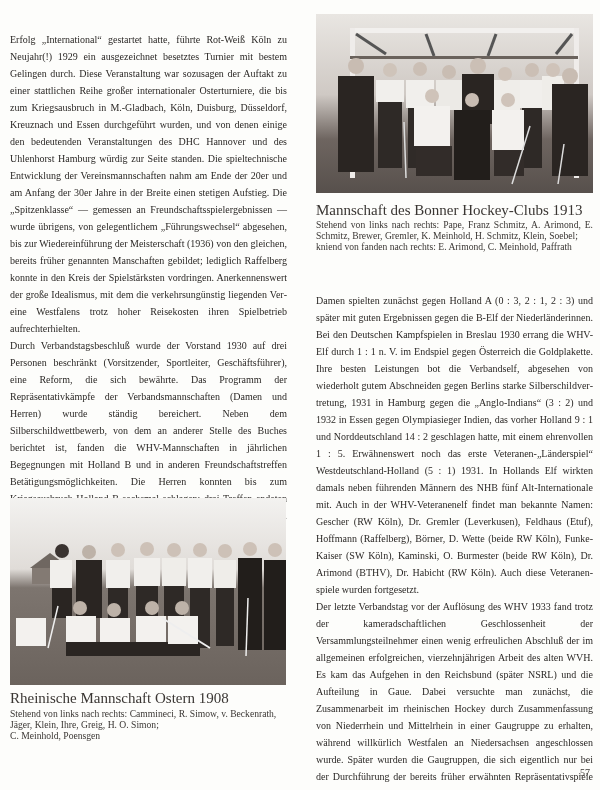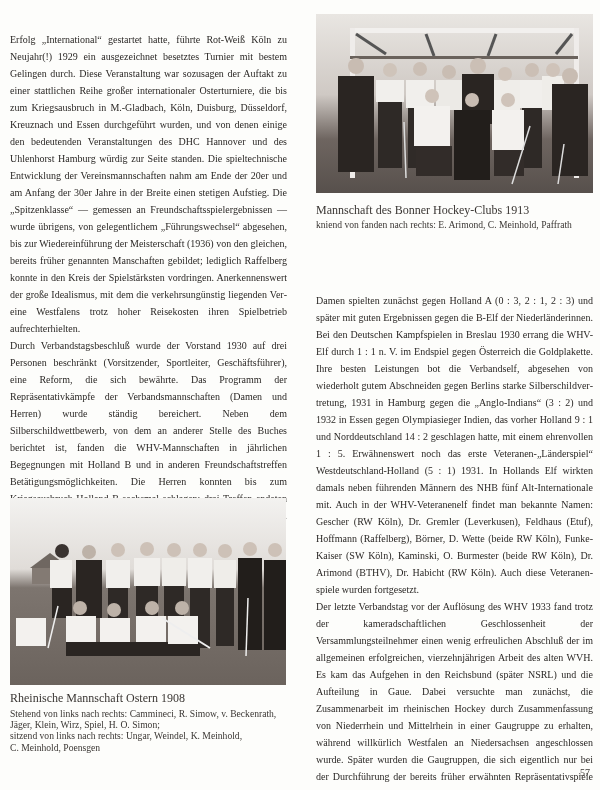--- a/index.html
+++ b/index.html
@@ -28,21 +28,21 @@
     overflow: hidden;
     background: #8a807a;
   }
   #photo-bonn { left: 316px; top: 14px; width: 277px; height: 179px; }
   #photo-rhein { left: 10px; top: 498px; width: 276px; height: 187px; }
   .photo svg { display: block; width: 100%; height: 100%; }
 
   .caption-title {
     position: absolute;
     font-family: "Liberation Serif", "DejaVu Serif", serif;
-    font-size: 12px;
+    font-size: 15px;
     line-height: 11px;
     color: #3a3633;
   }
   .caption-body {
     position: absolute;
     font-family: "Liberation Serif", "DejaVu Serif", serif;
     font-size: 9.6px;
     line-height: 11.2px;
     color: #3a3633;
     text-align: justify;
@@ -117,20 +117,21 @@
     </g>
 
     <line x1="88" y1="108" x2="90" y2="164" stroke="#ddd" stroke-width="1.5"></line>
     <line x1="214" y1="112" x2="196" y2="170" stroke="#ddd" stroke-width="1.5"></line>
     <line x1="248" y1="130" x2="242" y2="170" stroke="#ddd" stroke-width="1.5"></line>
   </svg>
 </div>
 
 <div class="caption-title" id="bonn-caption-title">Mannschaft des Bonner Hockey-Clubs 1913</div>
 <div class="caption-body" id="bonn-caption-body">
+  <span>Stehend von links nach rechts: Pape, Franz Schmitz, A. Arimond, E. Schmitz, Brewer, Gremler, K. Meinhold, H. Schmitz, Klein, Soebel;</span>
   <span>kniend von fanden nach rechts: E. Arimond, C. Meinhold, Paffrath</span>
 </div>
 
 <div class="col" id="left-col-top">
   <p>Erfolg „International“ gestartet hatte, führte Rot-Weiß Köln zu Neujahr(!) 1929 ein ausgezeichnet besetztes Tur­nier mit bestem Gelingen durch. Diese Veranstaltung war sozusagen der Auftakt zu einer stattlichen Reihe großer internationaler Osterturniere, die bis zum Kriegsausbruch in M.-Gladbach, Köln, Duisburg, Düsseldorf, Kreuznach und Essen durchgeführt wurden, und von denen einige den bedeutenden Veranstaltungen des DHC Hannover und des Uhlenhorst Hamburg würdig zur Seite standen. Die spieltechnische Entwicklung der Vereinsmannschaften nahm am Ende der 20er und am Anfang der 30er Jahre in der Breite einen stetigen Aufstieg. Die „Spitzenklasse“ — gemessen an Freundschaftsspielergebnissen — wurde übrigens, von gelegentlichem „Führungswechsel“ abge­sehen, bis zur Wiedereinführung der Meisterschaft (1936) von den gleichen, bereits früher genannten Manschaften gebildet; lediglich Raffelberg konnte in den Kreis der Spielstärksten vordringen. Anerkennenswert der große Idealismus, mit dem die verkehrsungünstig liegenden Ver­eine Westfalens trotz hoher Reisekosten ihren Spielbetrieb aufrechterhielten.</p>
   <p>Durch Verbandstagsbeschluß wurde der Vorstand 1930 auf drei Personen beschränkt (Vorsitzender, Sportleiter, Ge­schäftsführer), eine Reform, die sich bewährte. Das Programm der Repräsentativkämpfe der Verbandsmann­schaften (Damen und Herren) wurde ständig bereichert. Neben dem Silberschildwettbewerb, von dem an anderer Stelle des Buches berichtet ist, fanden die WHV-Mann­schaften in jährlichen Begegnungen mit Holland B und in anderen Freundschaftstreffen Betätigungsmöglichkeiten. Die Herren konnten bis zum Kriegsausbruch Holland B sechsmal schlagen; drei Treffen endeten unentschieden und nur ein Spiel ging verloren. Torverhältnis 24 : 12. Die</p>
 </div>
 
 <div class="col" id="right-col-bottom">
   <p>Damen spielten zunächst gegen Holland A (0 : 3, 2 : 1, 2 : 3) und später mit guten Ergebnissen gegen die B-Elf der Niederländerinnen. Bei den Deutschen Kampfspielen in Breslau 1930 errang die WHV-Elf durch 1 : 1 n. V. im Endspiel gegen Österreich die Goldplakette. Ihre besten Leistungen bot die Verbandself, abgesehen von wiederholt gutem Abschneiden gegen Berlins starke Silberschildver­tretung, 1931 in Hamburg gegen die „Anglo-Indians“ (3 : 2) und 1932 in Essen gegen Olympiasieger Indien, das vorher Holland 9 : 1 und Norddeutschland 14 : 2 geschla­gen hatte, mit einem ehrenvollen 1 : 5. Erwähnenswert noch das erste Veteranen-„Länderspiel“ Westdeutschland-Holland (5 : 1) 1931. In Hollands Elf wirkten damals neben führenden Männern des NHB fünf Alt-Internatio­nale mit. Auch in der WHV-Veteranenelf findet man be­kannte Namen: Gescher (RW Köln), Dr. Gremler (Lever­kusen), Feldhaus (Etuf), Hoffmann (Raffelberg), Börner, D. Wette (beide RW Köln), Funke-Kaiser (SW Köln), Kaminski, O. Burmester (beide RW Köln), Dr. Arimond (BTHV), Dr. Habicht (RW Köln). Auch diese Veteranen­spiele wurden fortgesetzt.</p>
@@ -196,18 +197,17 @@
     </g>
 
     <line x1="48" y1="108" x2="38" y2="150" stroke="#eee" stroke-width="1.5"></line>
     <line x1="152" y1="120" x2="200" y2="150" stroke="#eee" stroke-width="2"></line>
     <line x1="238" y1="100" x2="236" y2="158" stroke="#eee" stroke-width="1.5"></line>
   </svg>
 </div>
 
 <div class="caption-title" id="rhein-caption-title">Rheinische Mannschaft Ostern 1908</div>
 <div class="caption-body" id="rhein-caption-body">
-  <span>Stehend von links nach rechts: Cammineci, R. Simow, v. Beckenrath, Jäger, Klein, Wirz, Spiel, H. O. Simon;</span>
-  <span>sitzend von links nach rechts: Ungar, Weindel, K. Meinhold,</span>
+  <span>Stehend von links nach rechts: Cammineci, R. Simow, v. Beckenrath, Jäger, Klein, Ihre, Greig, H. O. Simon;</span>
   <span>C. Meinhold, Poensgen</span>
 </div>
 
 <div id="page-number">57</div>
 
 </body></html>

